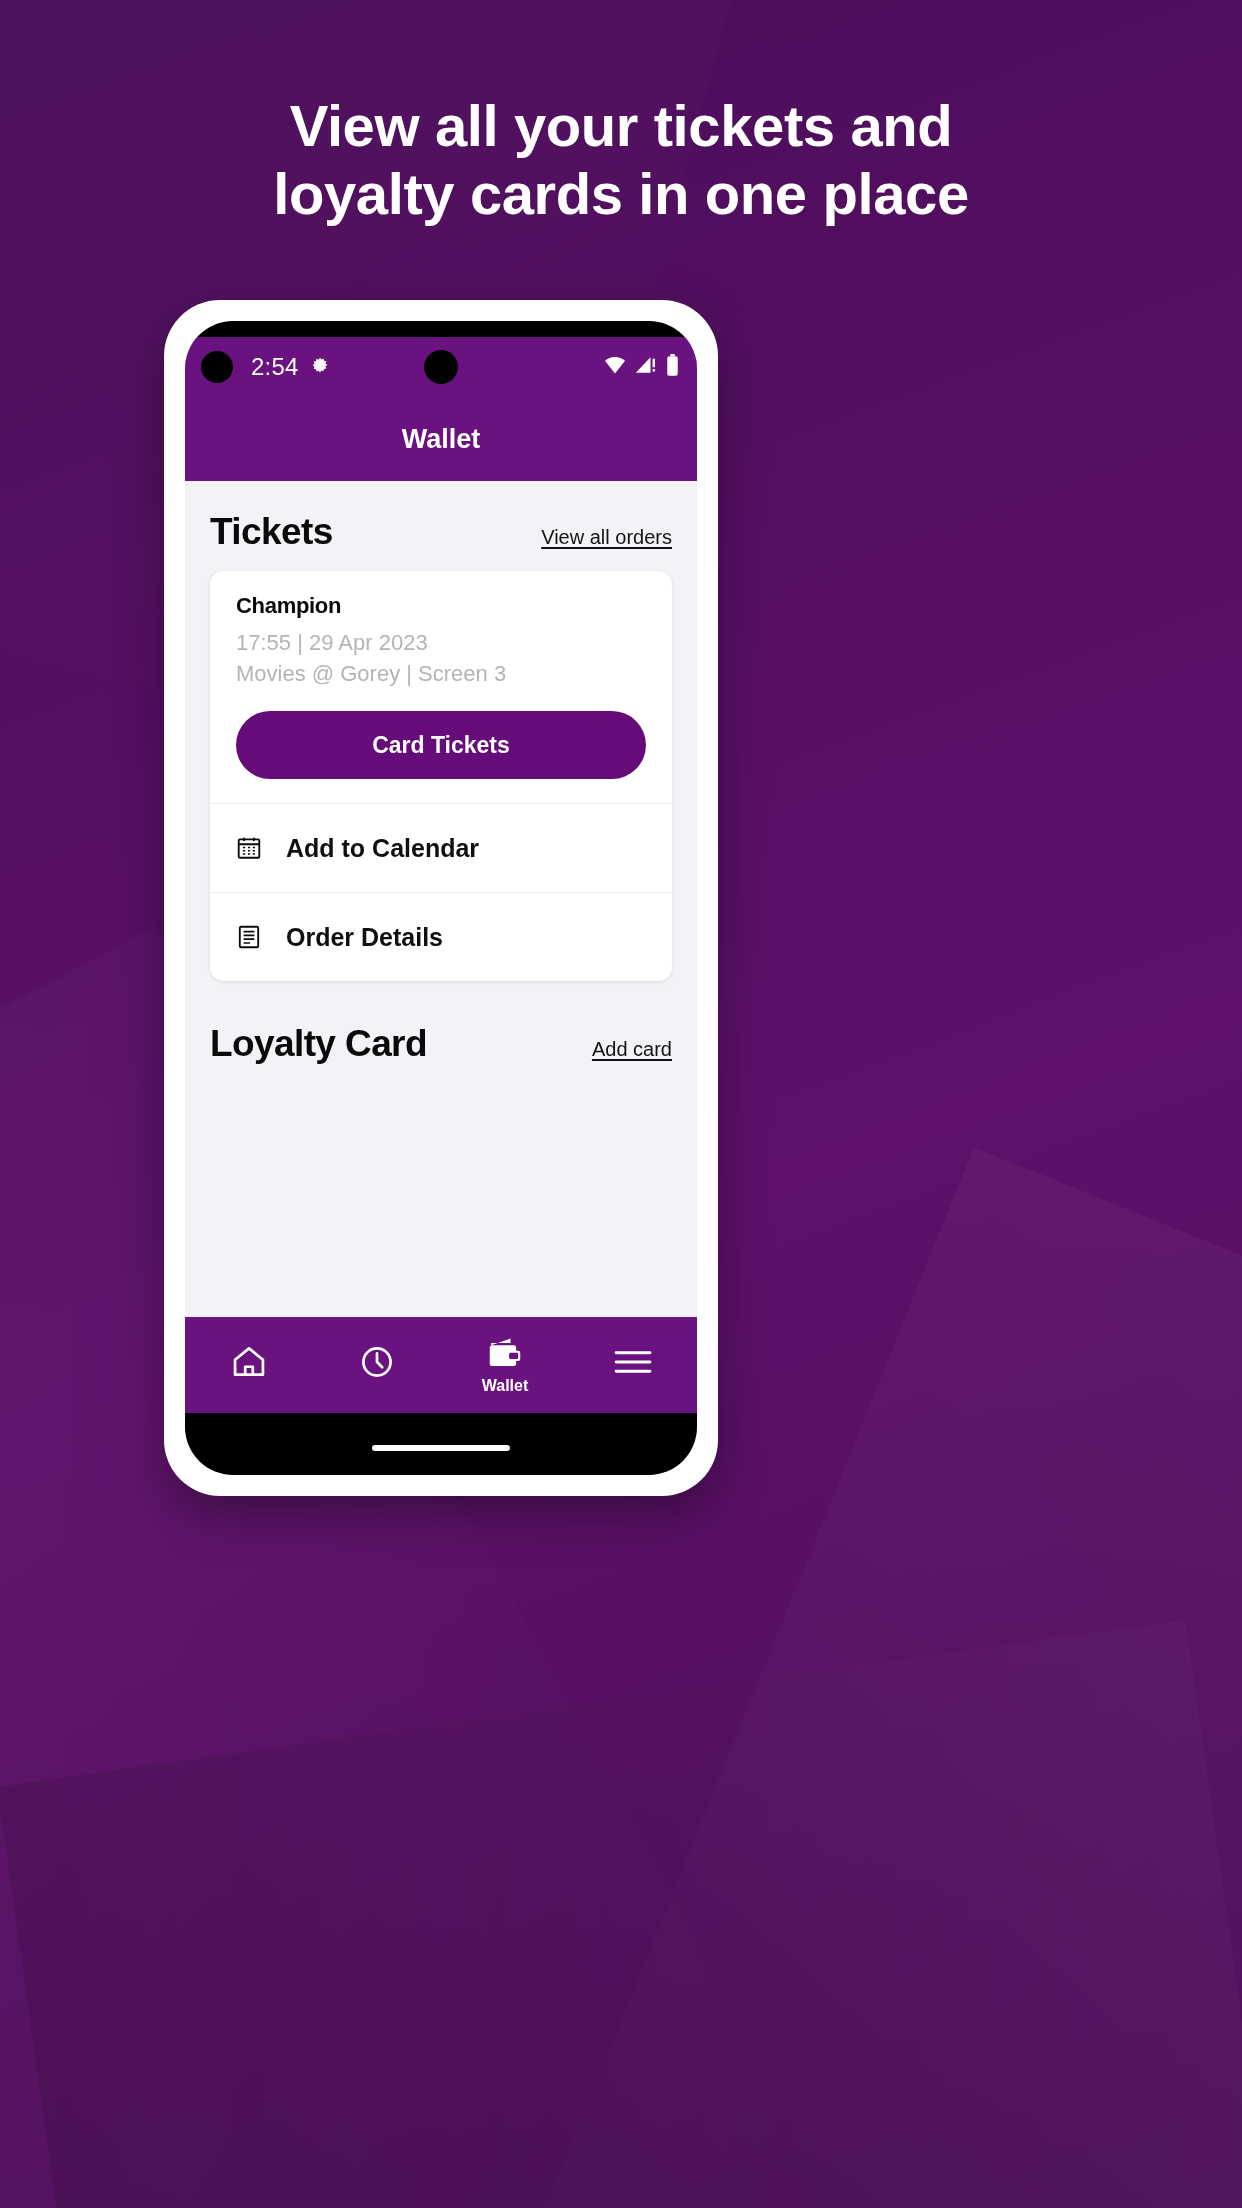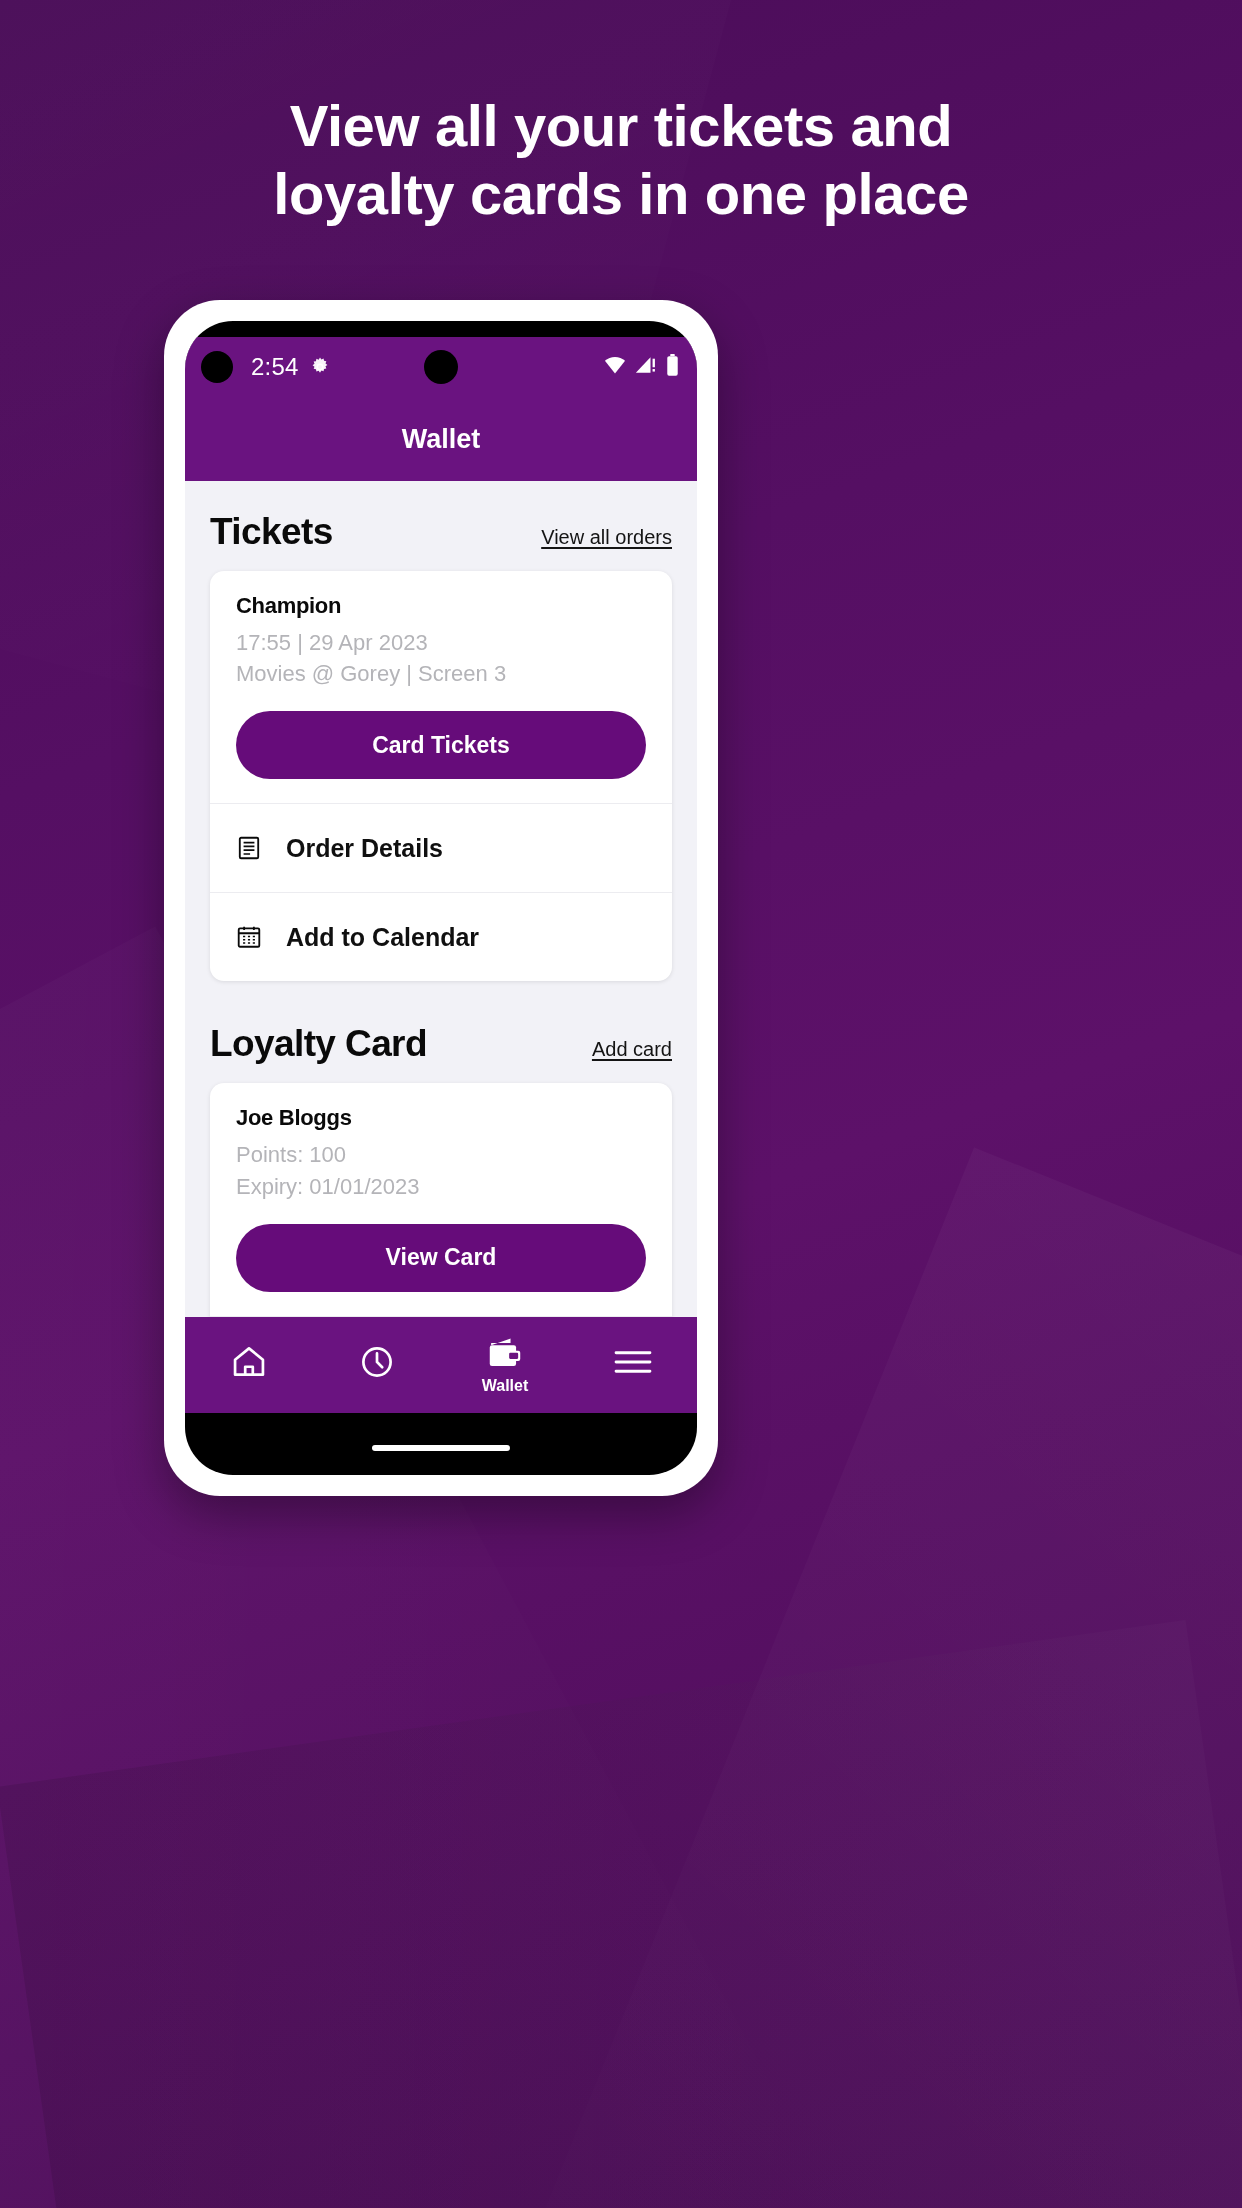--- a/index.html
+++ b/index.html
@@ -345,64 +345,44 @@
           <div class="card-body">
             <div class="card-title">Champion</div>
             <div class="card-sub">17:55 | 29 Apr 2023</div>
             <div class="card-sub">Movies @ Gorey | Screen 3</div>
             <button class="cta">Card Tickets</button>
           </div>
 
           <div class="row">
             <span class="row-icon">
               <svg width="26" height="26" viewBox="0 0 24 24" fill="none" stroke="#0a0a0a" stroke-width="1.7">
-                <rect x="3.5" y="2.5" width="17" height="19" rx="1.2"></rect>
-                <path d="M7 7h10M7 10.5h10M7 14h10M7 17.5h6" stroke-width="1.5"></path>
-              </svg>
-            </span>
-            <span class="row-label">Order Details</span>
-          </div>
-
-          <div class="row">
-            <span class="row-icon">
-              <svg width="26" height="26" viewBox="0 0 24 24" fill="none" stroke="#0a0a0a" stroke-width="1.7">
                 <rect x="2.5" y="4" width="19" height="17" rx="1.2"></rect>
                 <path d="M2.5 8.5h19M7.5 2.5v3M16.5 2.5v3"></path>
                 <path d="M6.5 11.5h2M11 11.5h2M15.5 11.5h2M6.5 14.5h2M11 14.5h2M15.5 14.5h2M6.5 17.5h2M11 17.5h2M15.5 17.5h2" stroke-width="1.4"></path>
               </svg>
             </span>
             <span class="row-label">Add to Calendar</span>
           </div>
+
+          <div class="row">
+            <span class="row-icon">
+              <svg width="26" height="26" viewBox="0 0 24 24" fill="none" stroke="#0a0a0a" stroke-width="1.7">
+                <rect x="3.5" y="2.5" width="17" height="19" rx="1.2"></rect>
+                <path d="M7 7h10M7 10.5h10M7 14h10M7 17.5h6" stroke-width="1.5"></path>
+              </svg>
+            </span>
+            <span class="row-label">Order Details</span>
+          </div>
         </div>
 
         <div class="section-head" style="padding-top:42px;">
           <div class="section-title">Loyalty Card</div>
           <a class="section-link" href="#">Add card</a>
         </div>
 
-        <div class="card">
-          <div class="card-body">
-            <div class="card-title">Joe Bloggs</div>
-            <div class="card-sub">Points: 100</div>
-            <div class="card-sub">Expiry: 01/01/2023</div>
-            <button class="cta">View Card</button>
-          </div>
-
-          <div class="row">
-            <span class="row-label">Default</span>
-            <span class="toggle">
-              <span class="toggle-knob"></span>
-            </span>
-          </div>
-
-          <div class="row">
-            
-            
-          </div>
-        </div>
 
       </div>
 
       <div class="bottomnav">
         <div class="navitem">
           <span>
             <svg width="38" height="38" viewBox="0 0 24 24" fill="none" stroke="#ffffff" stroke-width="1.7" stroke-linejoin="round">
               <path d="M3.2 10.6L12 3.4l8.8 7.2V20H3.2z"></path>
               <path d="M9.6 20v-5h4.8v5"></path>
             </svg>

